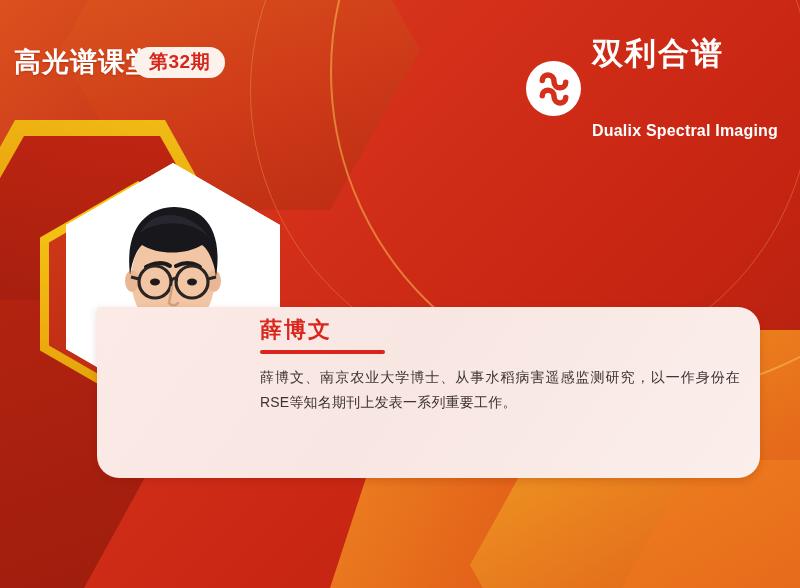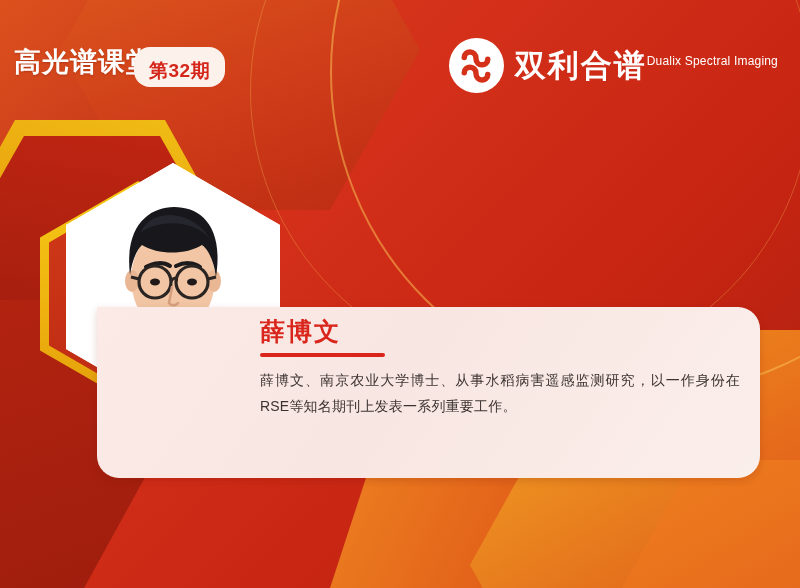--- a/index.html
+++ b/index.html
@@ -76,34 +76,34 @@
   
   .header{position:absolute;left:0;top:0;width:800px;height:120px;}
 
   .series-title{
     position:absolute;left:14px;top:44px;
     font-size:27px;font-weight:700;color:#ffffff;letter-spacing:1px;
     text-shadow:0 1px 2px rgba(120,20,5,.35);
   }
   .issue-badge{
     position:absolute;left:134px;top:47px;
-    padding:13px 15px 5px;border-radius:16px;
+    padding:4px 15px 5px;border-radius:16px;
     background:#fdf1ec;color:#d4261a;
     font-size:19px;font-weight:700;letter-spacing:.5px;
     line-height:1.15;
   }
 
   .brand{position:absolute;right:22px;top:38px;display:flex;align-items:center;gap:11px;}
   .brand-mark{
     width:55px;height:55px;border-radius:50%;background:#ffffff;
     display:flex;align-items:center;justify-content:center;flex:none;
   }
-  .brand-text{display:flex;flex-direction:row;line-height:1;}
+  .brand-text{display:flex;flex-direction:column;line-height:1;gap:32px;}
   .brand-cn{font-size:31px;font-weight:700;color:#ffffff;letter-spacing:2px;}
-  .brand-en{font-size:12px;font-weight:400;color:#ffffff;letter-spacing:.2px;margin-top:5px;}
+  .brand-en{font-size:16px;font-weight:700;color:#ffffff;letter-spacing:.2px;margin-top:22px;}
 
   
   .portrait-wrap{position:absolute;left:40px;top:163px;width:240px;height:270px;}
   .hex-outline{
     position:absolute;left:0;top:18px;width:196px;height:226px;
     background:linear-gradient(180deg,#f5c916 0%,#efb30f 55%,#e39e0b 100%);
     clip-path:polygon(50% 0%,100% 25%,100% 75%,50% 100%,0% 75%,0% 25%);
   }
   .hex-outline::after{
     content:"";position:absolute;left:9px;top:10px;right:9px;bottom:10px;
@@ -127,21 +127,21 @@
 
   
   .info-card{
     position:absolute;left:97px;top:307px;width:663px;height:171px;
     background:linear-gradient(125deg,#fbeae6 0%,#f8e6e2 45%,#fbefeb 100%);
     border-radius:0 22px 22px 22px;
     box-shadow:0 3px 9px rgba(110,16,4,.18);
   }
   .card-body{position:absolute;left:163px;top:9px;width:480px;}
   .speaker-name{
-    font-size:25px;font-weight:700;color:#d9251b;letter-spacing:2px;line-height:1.25;
+    font-size:22px;font-weight:700;color:#d9251b;letter-spacing:2px;line-height:1.25;
   }
   .name-rule{
     width:125px;height:4px;background:#d9251b;border-radius:2px;margin:6px 0 11px;
   }
   .speaker-bio{
     font-size:14px;line-height:1.85;color:#3b3330;letter-spacing:.2px;
     text-align:justify;
   }
 </style>
 </head>

